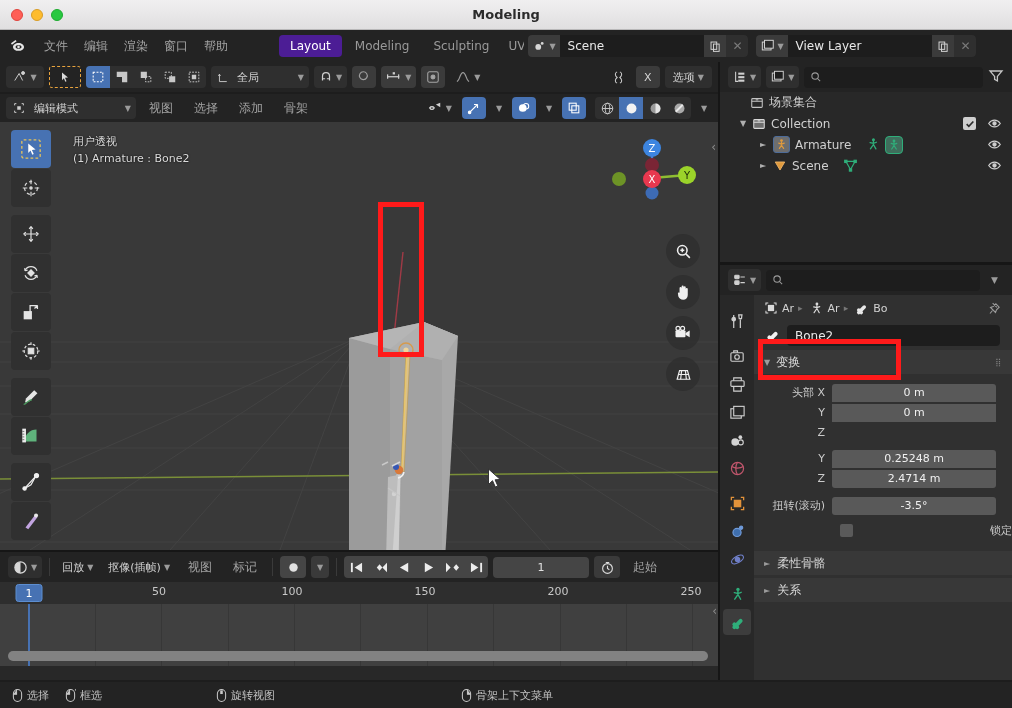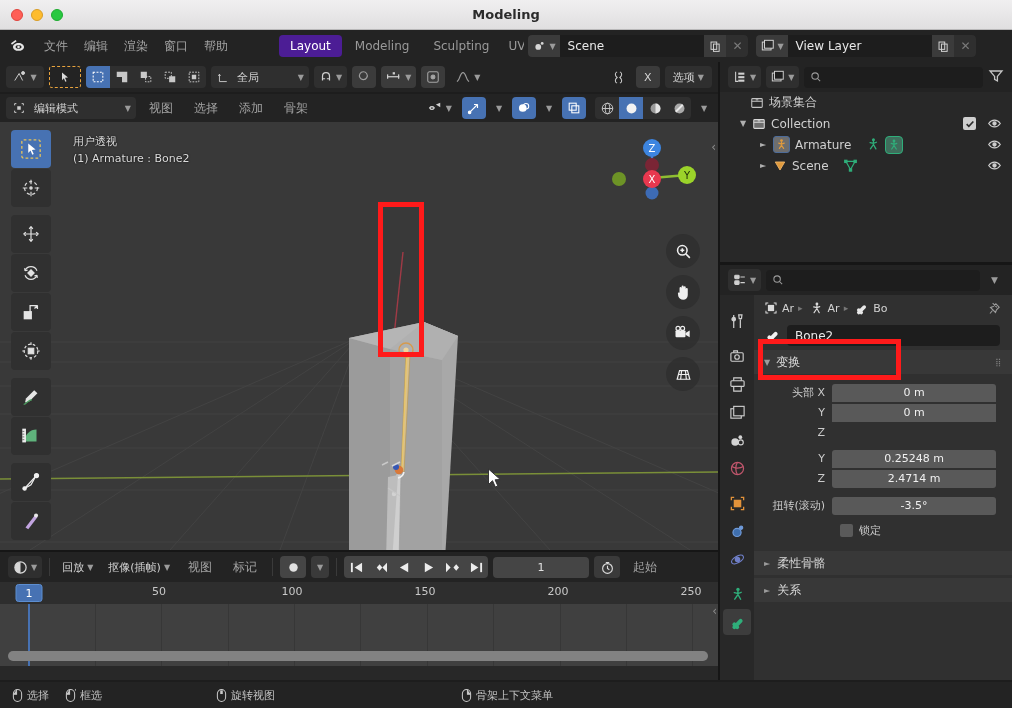--- a/index.html
+++ b/index.html
@@ -145,21 +145,21 @@
   .frow { display: flex; align-items: center; height: 19px; margin: 1px 16px 1px 0; }
   .flabel { width: 78px; text-align: right; padding-right: 7px; font-size: 11px; color: #cbcbcb; }
   .fval {
     flex: 1; height: 18px; background: #595959; border-radius: 3px;
     display: flex; align-items: center; justify-content: center;
     font-size: 11px; color: #f0f0f0;
   }
   .fgroup .fval { border-radius: 0; }
   .fgroup .frow:first-child .fval { border-radius: 3px 3px 0 0; }
   .fgroup .frow:last-child .fval { border-radius: 0 0 3px 3px; }
-  .chk-row { display: flex; align-items: center; gap: 6px; padding-left: 86px; height: 22px; font-size: 11px; color: #cfcfcf; }
+  .chk-row { display: flex; align-items: center; gap: 6px; padding-left: 86px; height: 22px; font-size: 11px; color: #cfcfcf; justify-content: space-between; }
   .chkbox { width: 13px; height: 13px; background: #5a5a5a; border-radius: 2px; }
   .sub-panel { height: 24px; display: flex; align-items: center; gap: 7px; padding-left: 10px; background: #383838; font-size: 12px; color: #d8d8d8; margin-top: 3px; }
 
   
   #timeline {
     position: absolute; left: 0; top: 552px; width: 718px; height: 128px;
     background: #282828;
   }
   .tl-header { height: 30px; display: flex; align-items: center; gap: 5px; padding: 0 8px; background: #232323; }
   .tl-sep { width: 1px; height: 18px; background: #3a3a3a; margin: 0 2px; }

